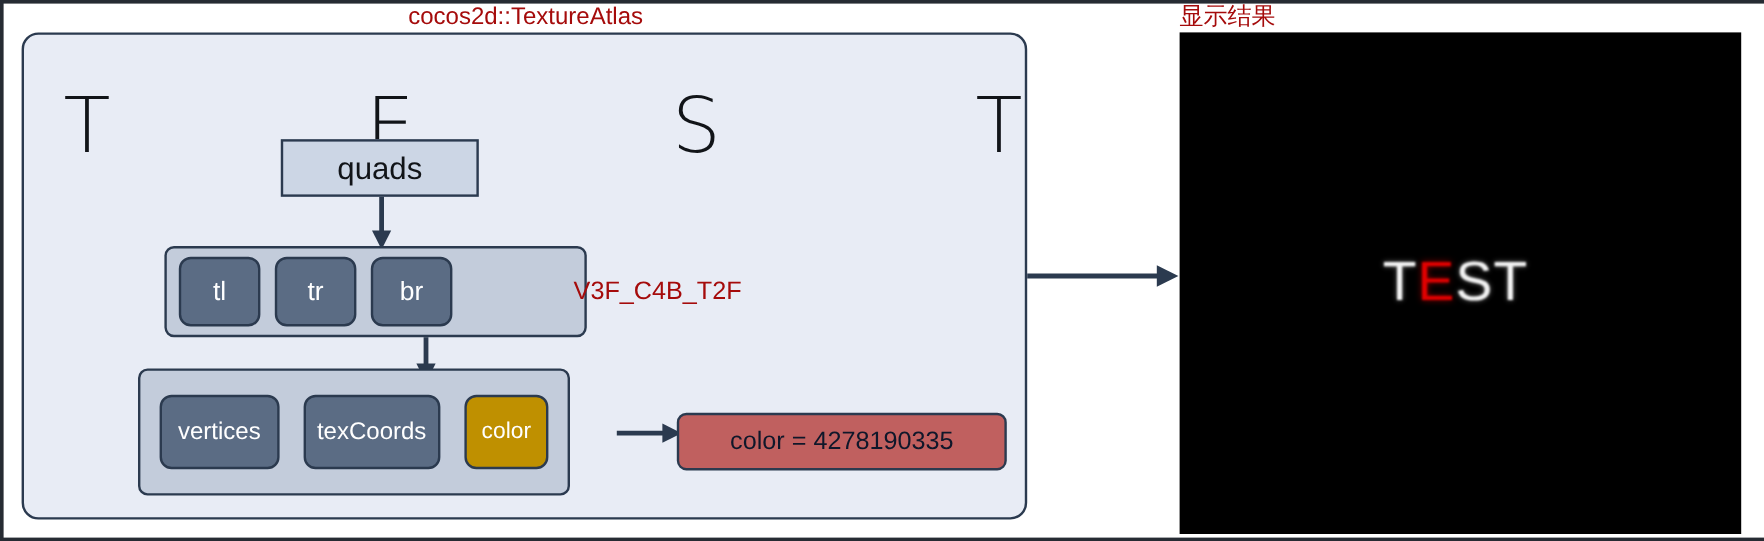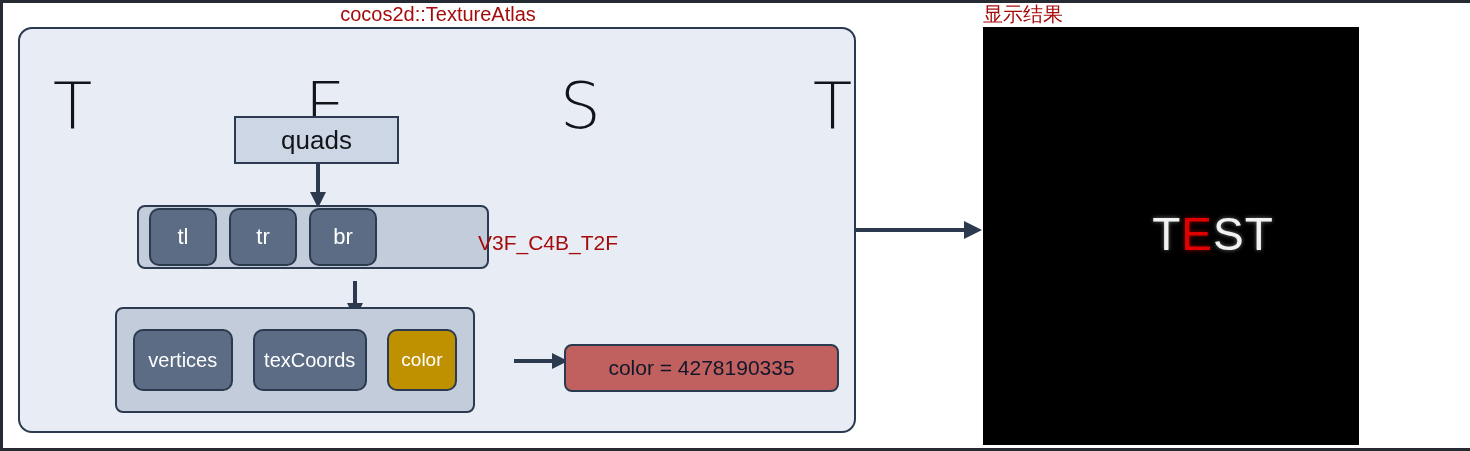--- a/index.html
+++ b/index.html
@@ -88,21 +88,21 @@
   
   .group-frame {
     position: absolute;
     background: #c3ccdb;
     border: 2px solid #2b3a4f;
     border-radius: 8px;
     box-sizing: border-box;
   }
   #frame-vertex {
     left: 117px; top: 176px;
-    width: 352px; height: 64px;
+    width: 352px; height: 76px;
     display: flex;
     align-items: center;
     gap: 12px;
     padding: 0 10px;
   }
   #frame-attrs {
     left: 95px; top: 278px;
     width: 360px; height: 106px;
     display: flex;
     align-items: center;
@@ -161,21 +161,21 @@
   .arrow-svg { position: absolute; overflow: visible; }
   #arrow-quads-to-vertex { left: 288px; top: 135px; }
   #arrow-tr-to-attrs     { left: 325px; top: 252px; }
   #arrow-color-to-result { left: 494px; top: 322px; }
   #arrow-panel-to-screen { left: 856px; top: 219px; }
 
   
   .result-panel {
     position: absolute;
     left: 983px; top: 27px;
-    width: 376px; height: 418px;
+    width: 468px; height: 418px;
     background: #000000;
     overflow: hidden;
   }
   .result-text {
     position: absolute;
     left: 0; top: 180px;
     width: 460px;
     text-align: center;
     font-family: "Liberation Sans", sans-serif;
     font-size: 46px;

